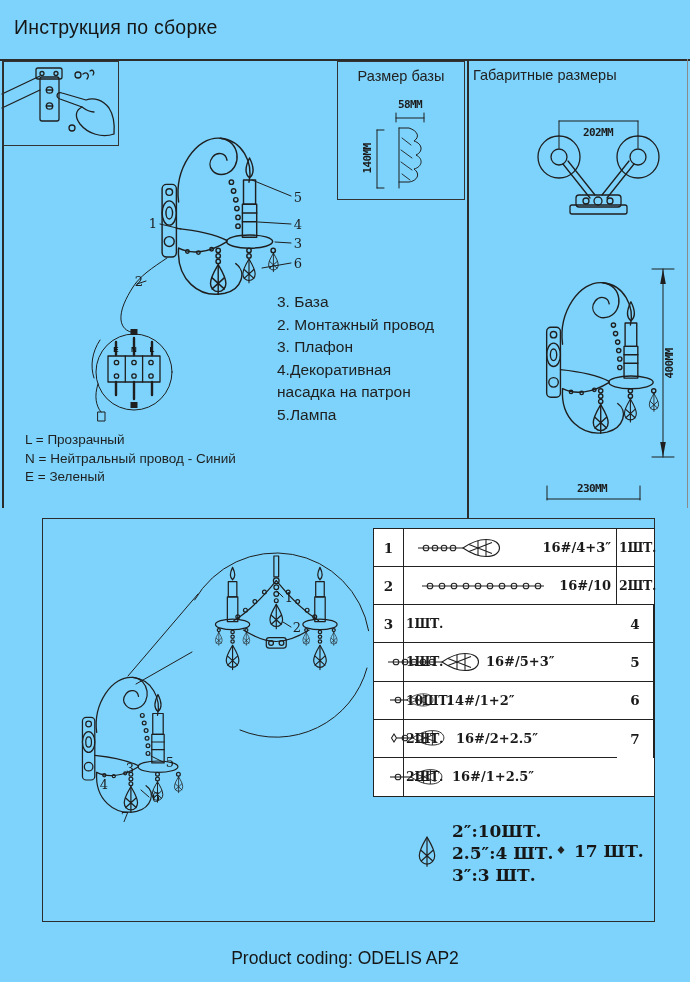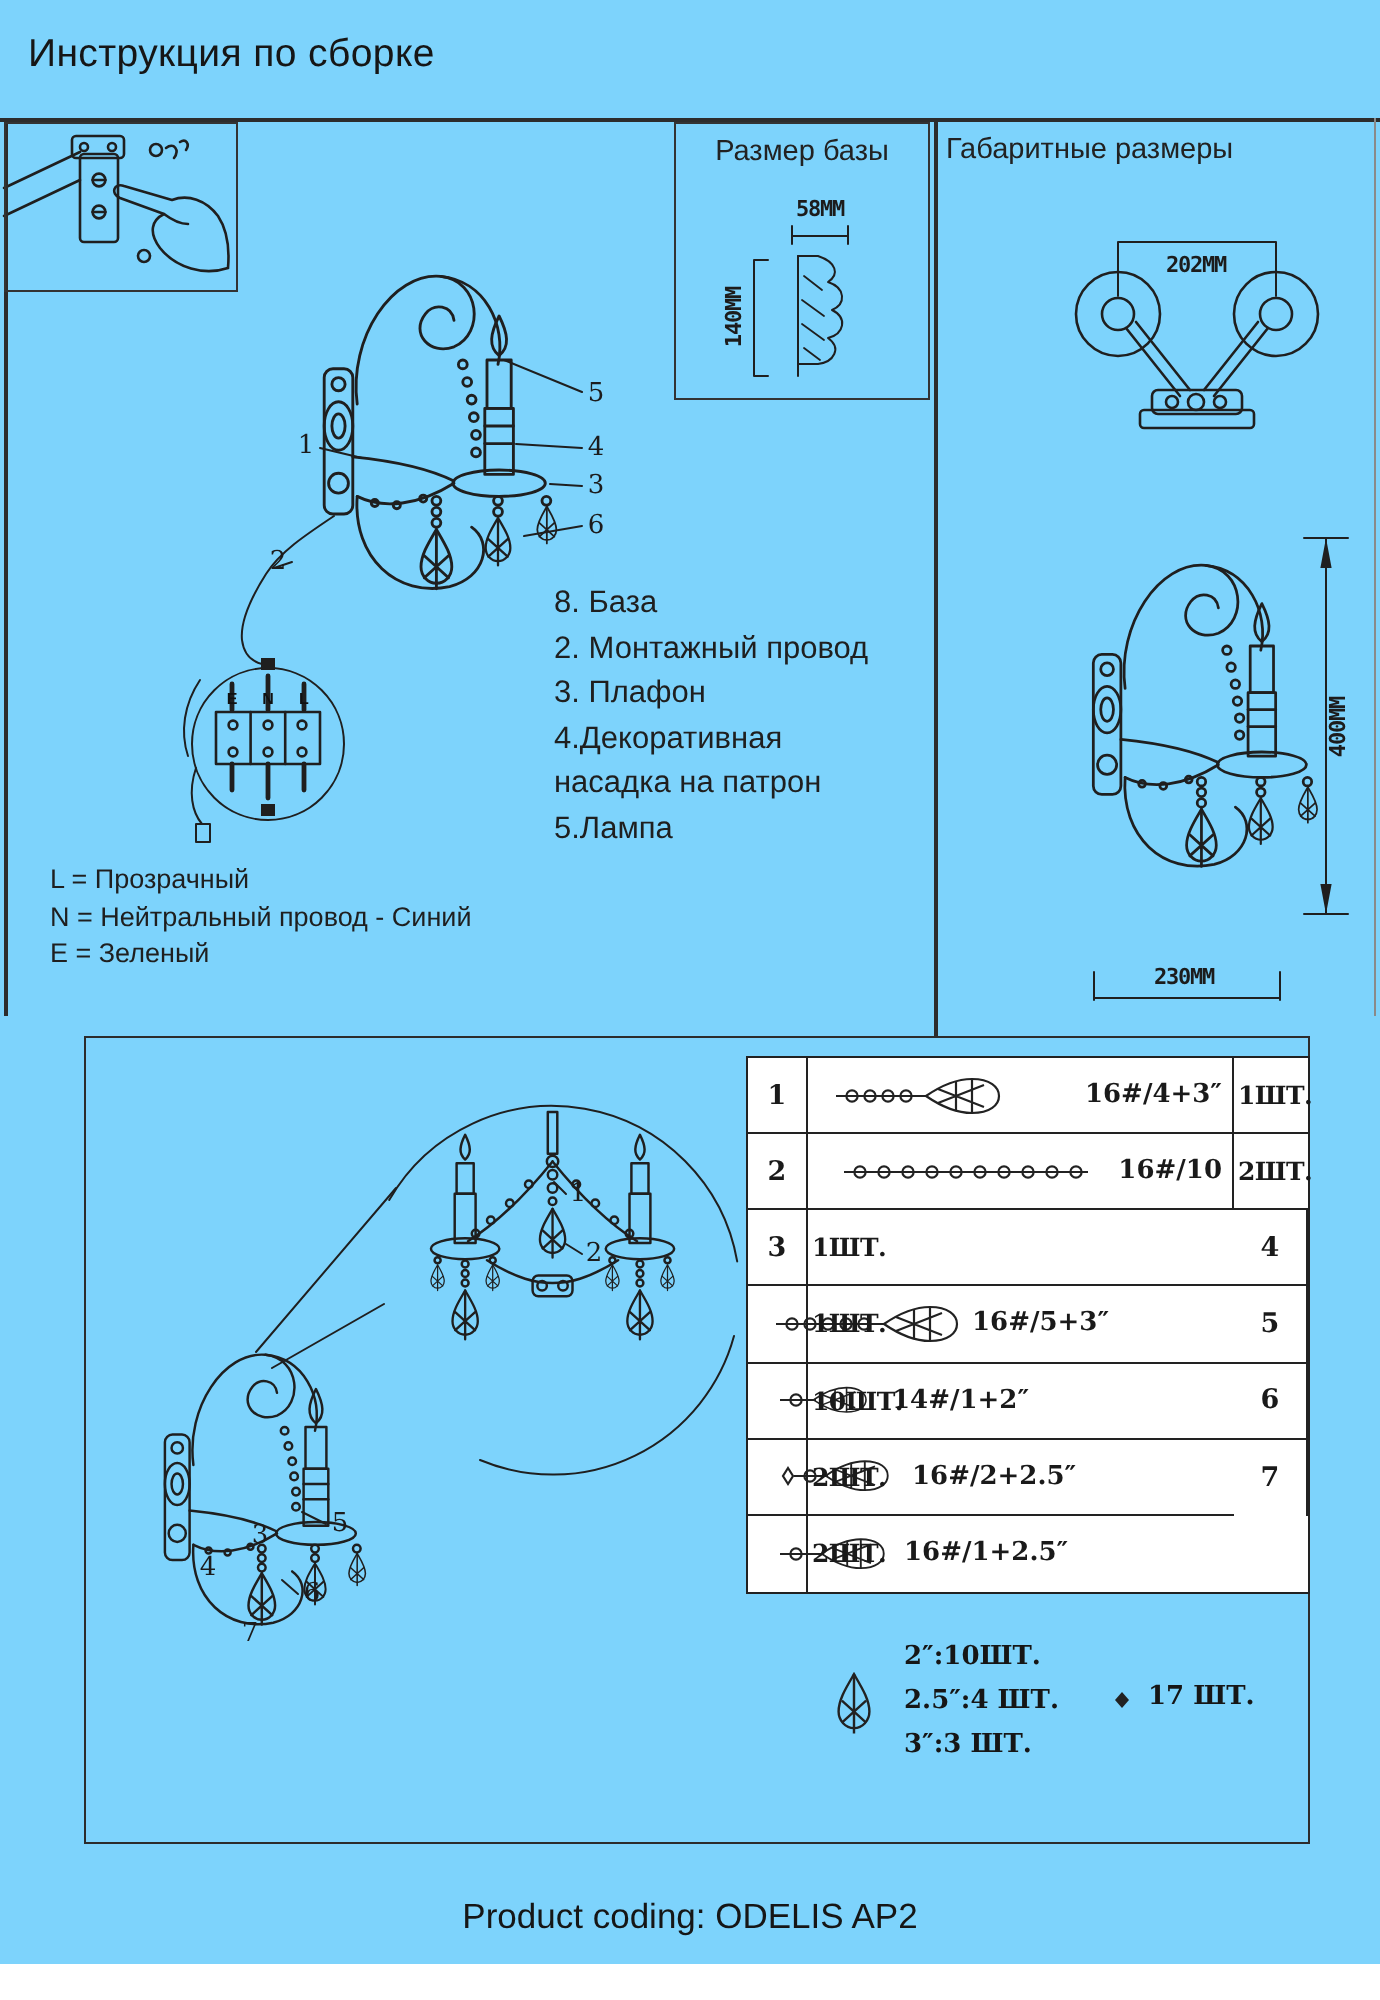--- a/index.html
+++ b/index.html
@@ -27,21 +27,21 @@
   
   .parts-table { left:373px; top:528px; width:282px; height:269px; border:1.6px solid #222; display:grid;
                  grid-template-columns:30px 1fr 37px; grid-auto-rows:1fr; background:#fff; }
   .pt-cell { border-right:1.3px solid #222; border-bottom:1.3px solid #222; display:flex; align-items:center; min-width:0; }
   .c-num { justify-content:center; font-family:"DejaVu Serif",serif; font-size:13.5px; font-weight:600; }
   .c-main { justify-content:space-between; padding:0 5px 0 12px; }
   .c-qty { border-right:none; font-family:"DejaVu Serif",serif; font-weight:bold; font-size:12.5px; letter-spacing:-0.3px; padding-left:2px; }
   .nob { border-bottom:none; }
   .size-txt { font-family:"DejaVu Serif",serif; font-size:13px; font-weight:600; white-space:nowrap; }
   .rowicon { stroke:#222; fill:none; stroke-width:1.1; flex:0 0 auto; }
-  .sum-line { font-family:"DejaVu Serif",serif; font-size:13px; font-weight:bold; color:#161616; white-space:nowrap; }
+  .sum-line { font-family:"DejaVu Serif",serif; font-size:17px; font-weight:bold; color:#161616; white-space:nowrap; }
   .product { left:0; top:948px; width:690px; text-align:center; font-size:17.5px; color:#161616; }
 </style>
 </head>
 <body>
 
 <div class="page">
 
   <svg class="artwork" viewBox="0 0 690 1000" xmlns="http://www.w3.org/2000/svg">
     <defs>
       <g id="vcrystal">
@@ -248,21 +248,21 @@
   <div class="abs panel-title" style="left:337px; top:68px; width:128px; text-align:center;">Размер базы</div>
   <div class="abs dim" style="left:392px; top:98px; width:36px;">58MM</div>
   <div class="abs dim vdim" style="left:345px; top:152px; width:44px;">140MM</div>
 
   <div class="abs panel-title" style="left:473px; top:67px;">Габаритные размеры</div>
   <div class="abs dim" style="left:570px; top:102px; width:56px;margin-top:24px;">202MM</div>
   <div class="abs dim vdim" style="left:647px; top:357px; width:44px;">400MM</div>
   <div class="abs dim" style="left:564px; top:482px; width:56px;">230MM</div>
 
   <div class="abs list">
-    <span>8. База</span>
+    <span>3. База</span>
     <span>2. Монтажный провод</span>
     <span>3. Плафон</span>
     <span>4.Декоративная</span>
     <span>насадка на патрон</span>
     <span>5.Лампа</span>
   </div>
 
   <div class="abs legend">
     <span>L = Прозрачный</span>
     <span>N = Нейтральный провод - Синий</span>

